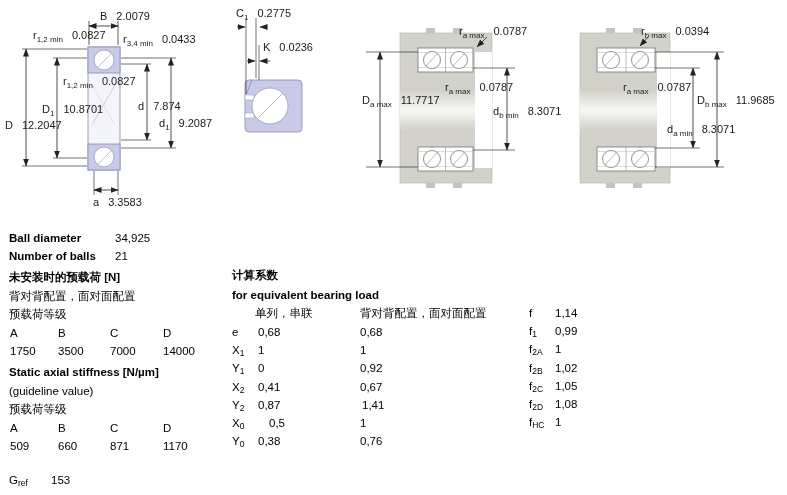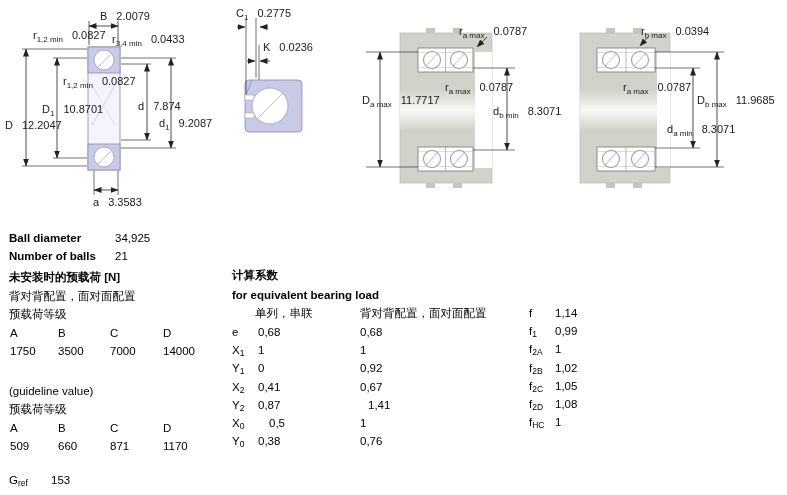--- a/index.html
+++ b/index.html
@@ -181,21 +181,21 @@
 
     <line x1="80" y1="42" x2="149" y2="42" stroke="#333" stroke-width="0.7"></line>
     <line x1="80" y1="157" x2="149" y2="157" stroke="#333" stroke-width="0.7"></line>
     <line x1="142" y1="42" x2="142" y2="157" stroke="#222" stroke-width="0.8" marker-start="url(#arr4)" marker-end="url(#arr4)"></line>
 
     <line x1="73" y1="27" x2="65" y2="36" stroke="#222" stroke-width="0.8" marker-end="url(#arr4)"></line>
   </svg>
 
   <div class="dim" style="left:100px;top:10px"><span>B</span><sub></sub><span class="v">2.0079</span></div>
   <div class="dim" style="left:33px;top:29px"><span>r</span><sub>1,2 min</sub><span class="v">0.0827</span></div>
-  <div class="dim" style="left:112px;top:33px"><span>r</span><sub>3,4 min</sub><span class="v">0.0433</span></div>
+  <div class="dim" style="left:123px;top:33px"><span>r</span><sub>3,4 min</sub><span class="v">0.0433</span></div>
   <div class="dim" style="left:63px;top:75px"><span>r</span><sub>1,2 min</sub><span class="v">0.0827</span></div>
   <div class="dim" style="left:42px;top:103px"><span>D</span><sub>1</sub><span class="v">10.8701</span></div>
   <div class="dim" style="left:5px;top:119px"><span>D</span><sub></sub><span class="v">12.2047</span></div>
   <div class="dim" style="left:138px;top:100px"><span>d</span><sub></sub><span class="v">7.874</span></div>
   <div class="dim" style="left:159px;top:117px"><span>d</span><sub>1</sub><span class="v">9.2087</span></div>
   <div class="dim" style="left:93px;top:196px"><span>a</span><sub></sub><span class="v">3.3583</span></div>
 
   <div class="dim" style="left:236px;top:7px"><span>C</span><sub>1</sub><span class="v">0.2775</span></div>
   <div class="dim" style="left:263px;top:41px"><span>K</span><sub></sub><span class="v">0.0236</span></div>
 
@@ -227,20 +227,21 @@
     <span class="abs" style="left:100px">C</span>
     <span class="abs" style="left:153px">D</span>
   </div>
   <div class="trow" style="left:10px;top:344px">
     <span class="abs" style="left:0">1750</span>
     <span class="abs" style="left:48px">3500</span>
     <span class="abs" style="left:100px">7000</span>
     <span class="abs" style="left:153px">14000</span>
   </div>
 
+  <div class="trow b" style="left:9px;top:365px"><span>Static axial stiffness [N/µm]</span></div>
   <div class="trow" style="left:9px;top:384px"><span>(guideline value)</span></div>
   <div class="trow" style="left:9px;top:402px"><span>预载荷等级</span></div>
   <div class="trow" style="left:10px;top:421px">
     <span class="abs" style="left:0">A</span>
     <span class="abs" style="left:48px">B</span>
     <span class="abs" style="left:100px">C</span>
     <span class="abs" style="left:153px">D</span>
   </div>
   <div class="trow" style="left:10px;top:439px">
     <span class="abs" style="left:0">509</span>
@@ -258,21 +259,21 @@
   <div class="trow b" style="left:232px;top:288px"><span>for equivalent bearing load</span></div>
   <div class="trow" style="left:232px;top:306px">
     <span class="abs" style="left:23px">单列，串联</span>
     <span class="abs" style="left:128px">背对背配置，面对面配置</span>
   </div>
 
   <div class="trow" style="left:232px;top:325px"><span>e</span><sub></sub><span class="abs" style="left:26px">0,68</span><span class="abs" style="left:128px">0,68</span></div>
   <div class="trow" style="left:232px;top:343px"><span>X</span><sub>1</sub><span class="abs" style="left:26px">1</span><span class="abs" style="left:128px">1</span></div>
   <div class="trow" style="left:232px;top:361px"><span>Y</span><sub>1</sub><span class="abs" style="left:26px">0</span><span class="abs" style="left:128px">0,92</span></div>
   <div class="trow" style="left:232px;top:380px"><span>X</span><sub>2</sub><span class="abs" style="left:26px">0,41</span><span class="abs" style="left:128px">0,67</span></div>
-  <div class="trow" style="left:232px;top:398px"><span>Y</span><sub>2</sub><span class="abs" style="left:26px">0,87</span><span class="abs" style="left:136px">1,41</span></div>
+  <div class="trow" style="left:232px;top:398px"><span>Y</span><sub>2</sub><span class="abs" style="left:26px">0,87</span><span class="abs" style="left:130px">1,41</span></div>
   <div class="trow" style="left:232px;top:416px"><span>X</span><sub>0</sub><span class="abs" style="left:37px">0,5</span><span class="abs" style="left:128px">1</span></div>
   <div class="trow" style="left:232px;top:434px"><span>Y</span><sub>0</sub><span class="abs" style="left:26px">0,38</span><span class="abs" style="left:128px">0,76</span></div>
 
 
   <div class="trow" style="left:529px;top:306px"><span>f</span><sub></sub><span class="abs" style="left:26px">1,14</span></div>
   <div class="trow" style="left:529px;top:324px"><span>f</span><sub>1</sub><span class="abs" style="left:26px">0,99</span></div>
   <div class="trow" style="left:529px;top:342px"><span>f</span><sub>2A</sub><span class="abs" style="left:26px">1</span></div>
   <div class="trow" style="left:529px;top:361px"><span>f</span><sub>2B</sub><span class="abs" style="left:26px">1,02</span></div>
   <div class="trow" style="left:529px;top:379px"><span>f</span><sub>2C</sub><span class="abs" style="left:26px">1,05</span></div>
   <div class="trow" style="left:529px;top:397px"><span>f</span><sub>2D</sub><span class="abs" style="left:26px">1,08</span></div>

